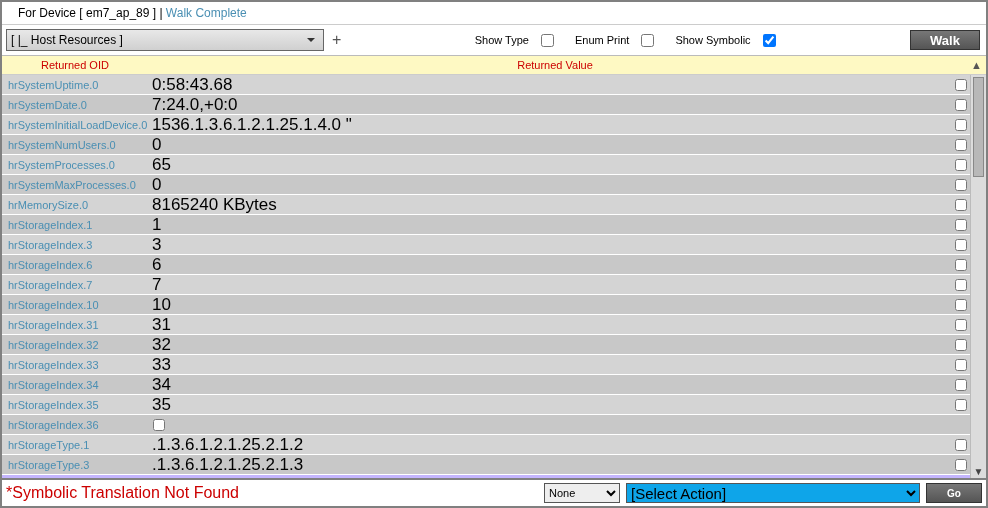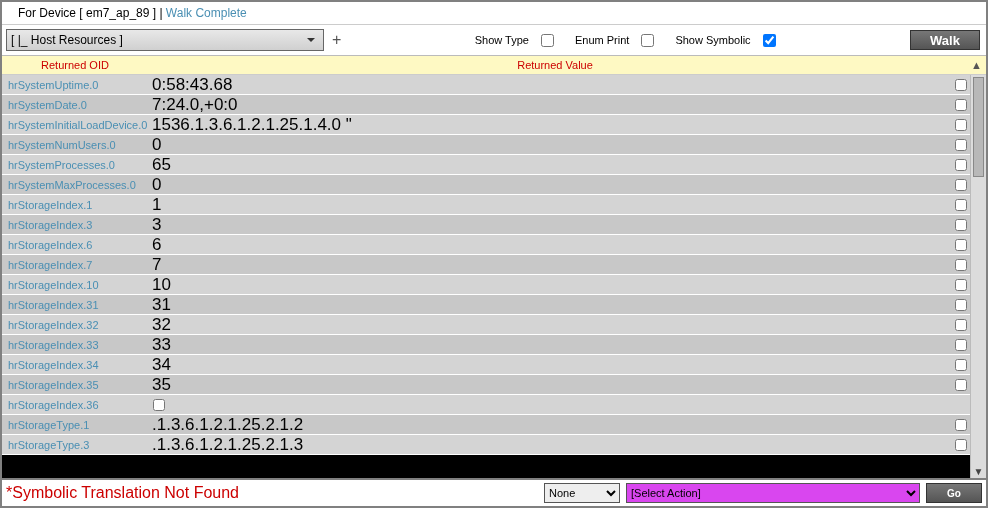--- a/index.html
+++ b/index.html
@@ -110,21 +110,21 @@
   .column-headers .col-scroll {
     width: 24px;
     text-align: right;
     padding-right: 4px;
     color: #555;
   }
   .data-area {
     flex: 1;
     display: flex;
     overflow: hidden;
-    background: #000000;
+    background: #c4b5fd;
   }
   .rows {
     flex: 1;
     overflow: hidden;
   }
   .row {
     display: flex;
     align-items: center;
     height: 20px;
     border-bottom: 1px solid #fff;
@@ -194,23 +194,23 @@
   .footer select.none-select {
     width: 76px;
     height: 20px;
     font-size: 11px;
     border: 1px solid #555;
     background: #eee;
   }
   .footer select.action-select {
     width: 294px;
     height: 20px;
-    font-size: 11px;
+    font-size: 15px;
     border: 1px solid #555;
-    background: #d946ef;
+    background: #0ea5e9;
   }
   .go-btn {
     width: 56px;
     height: 20px;
     background: linear-gradient(#777, #555);
     border: 1px solid #333;
     color: #fff;
     font-weight: bold;
     font-size: 10px;
     display: inline-flex;
@@ -303,20 +303,27 @@
           </div>
         </div>
         <div class="row">
           <div class="oid">hrSystemMaxProcesses.0</div>
           <div class="val">0</div>
           <div class="chk">
             <input type="checkbox" style="">
           </div>
         </div>
         <div class="row">
+          <div class="oid">hrMemorySize.0</div>
+          <div class="val">8165240 KBytes</div>
+          <div class="chk">
+            <input type="checkbox" style="">
+          </div>
+        </div>
+        <div class="row">
           <div class="oid">hrStorageIndex.1</div>
           <div class="val">1</div>
           <div class="chk">
             <input type="checkbox" style="">
           </div>
         </div>
         <div class="row">
           <div class="oid">hrStorageIndex.3</div>
           <div class="val">3</div>
           <div class="chk">

